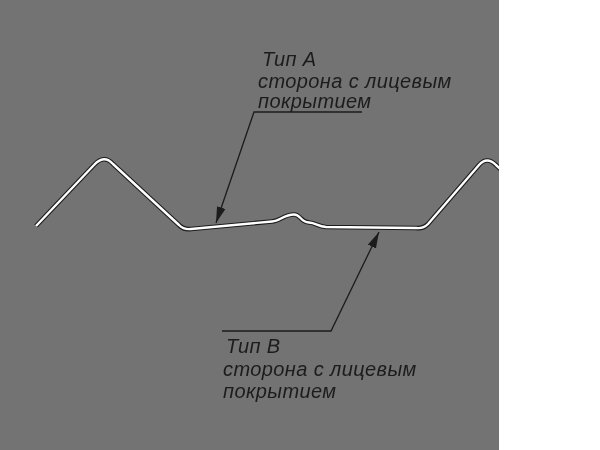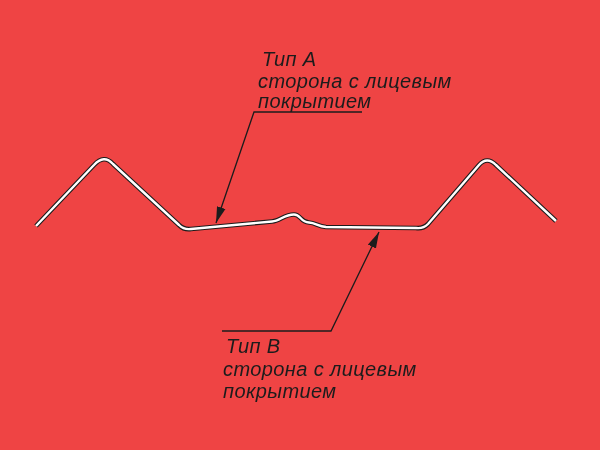--- a/index.html
+++ b/index.html
@@ -2,23 +2,23 @@
 <html><head>
 <meta charset="utf-8">
 <style>
   html, body {
     margin: 0;
     padding: 0;
     background: #ffffff;
   }
   #canvas {
     position: relative;
-    width: 600px;
+    width: 499px;
     height: 450px;
-    background: #ef4444;
+    background: #737373;
     overflow: hidden;
   }
   svg { display: block; }
   .label-text {
     font-family: "Liberation Sans", "DejaVu Sans", sans-serif;
     font-style: italic;
     font-size: 20px;
     letter-spacing: 0.4px;
     fill: #1c1c1c;
   }

